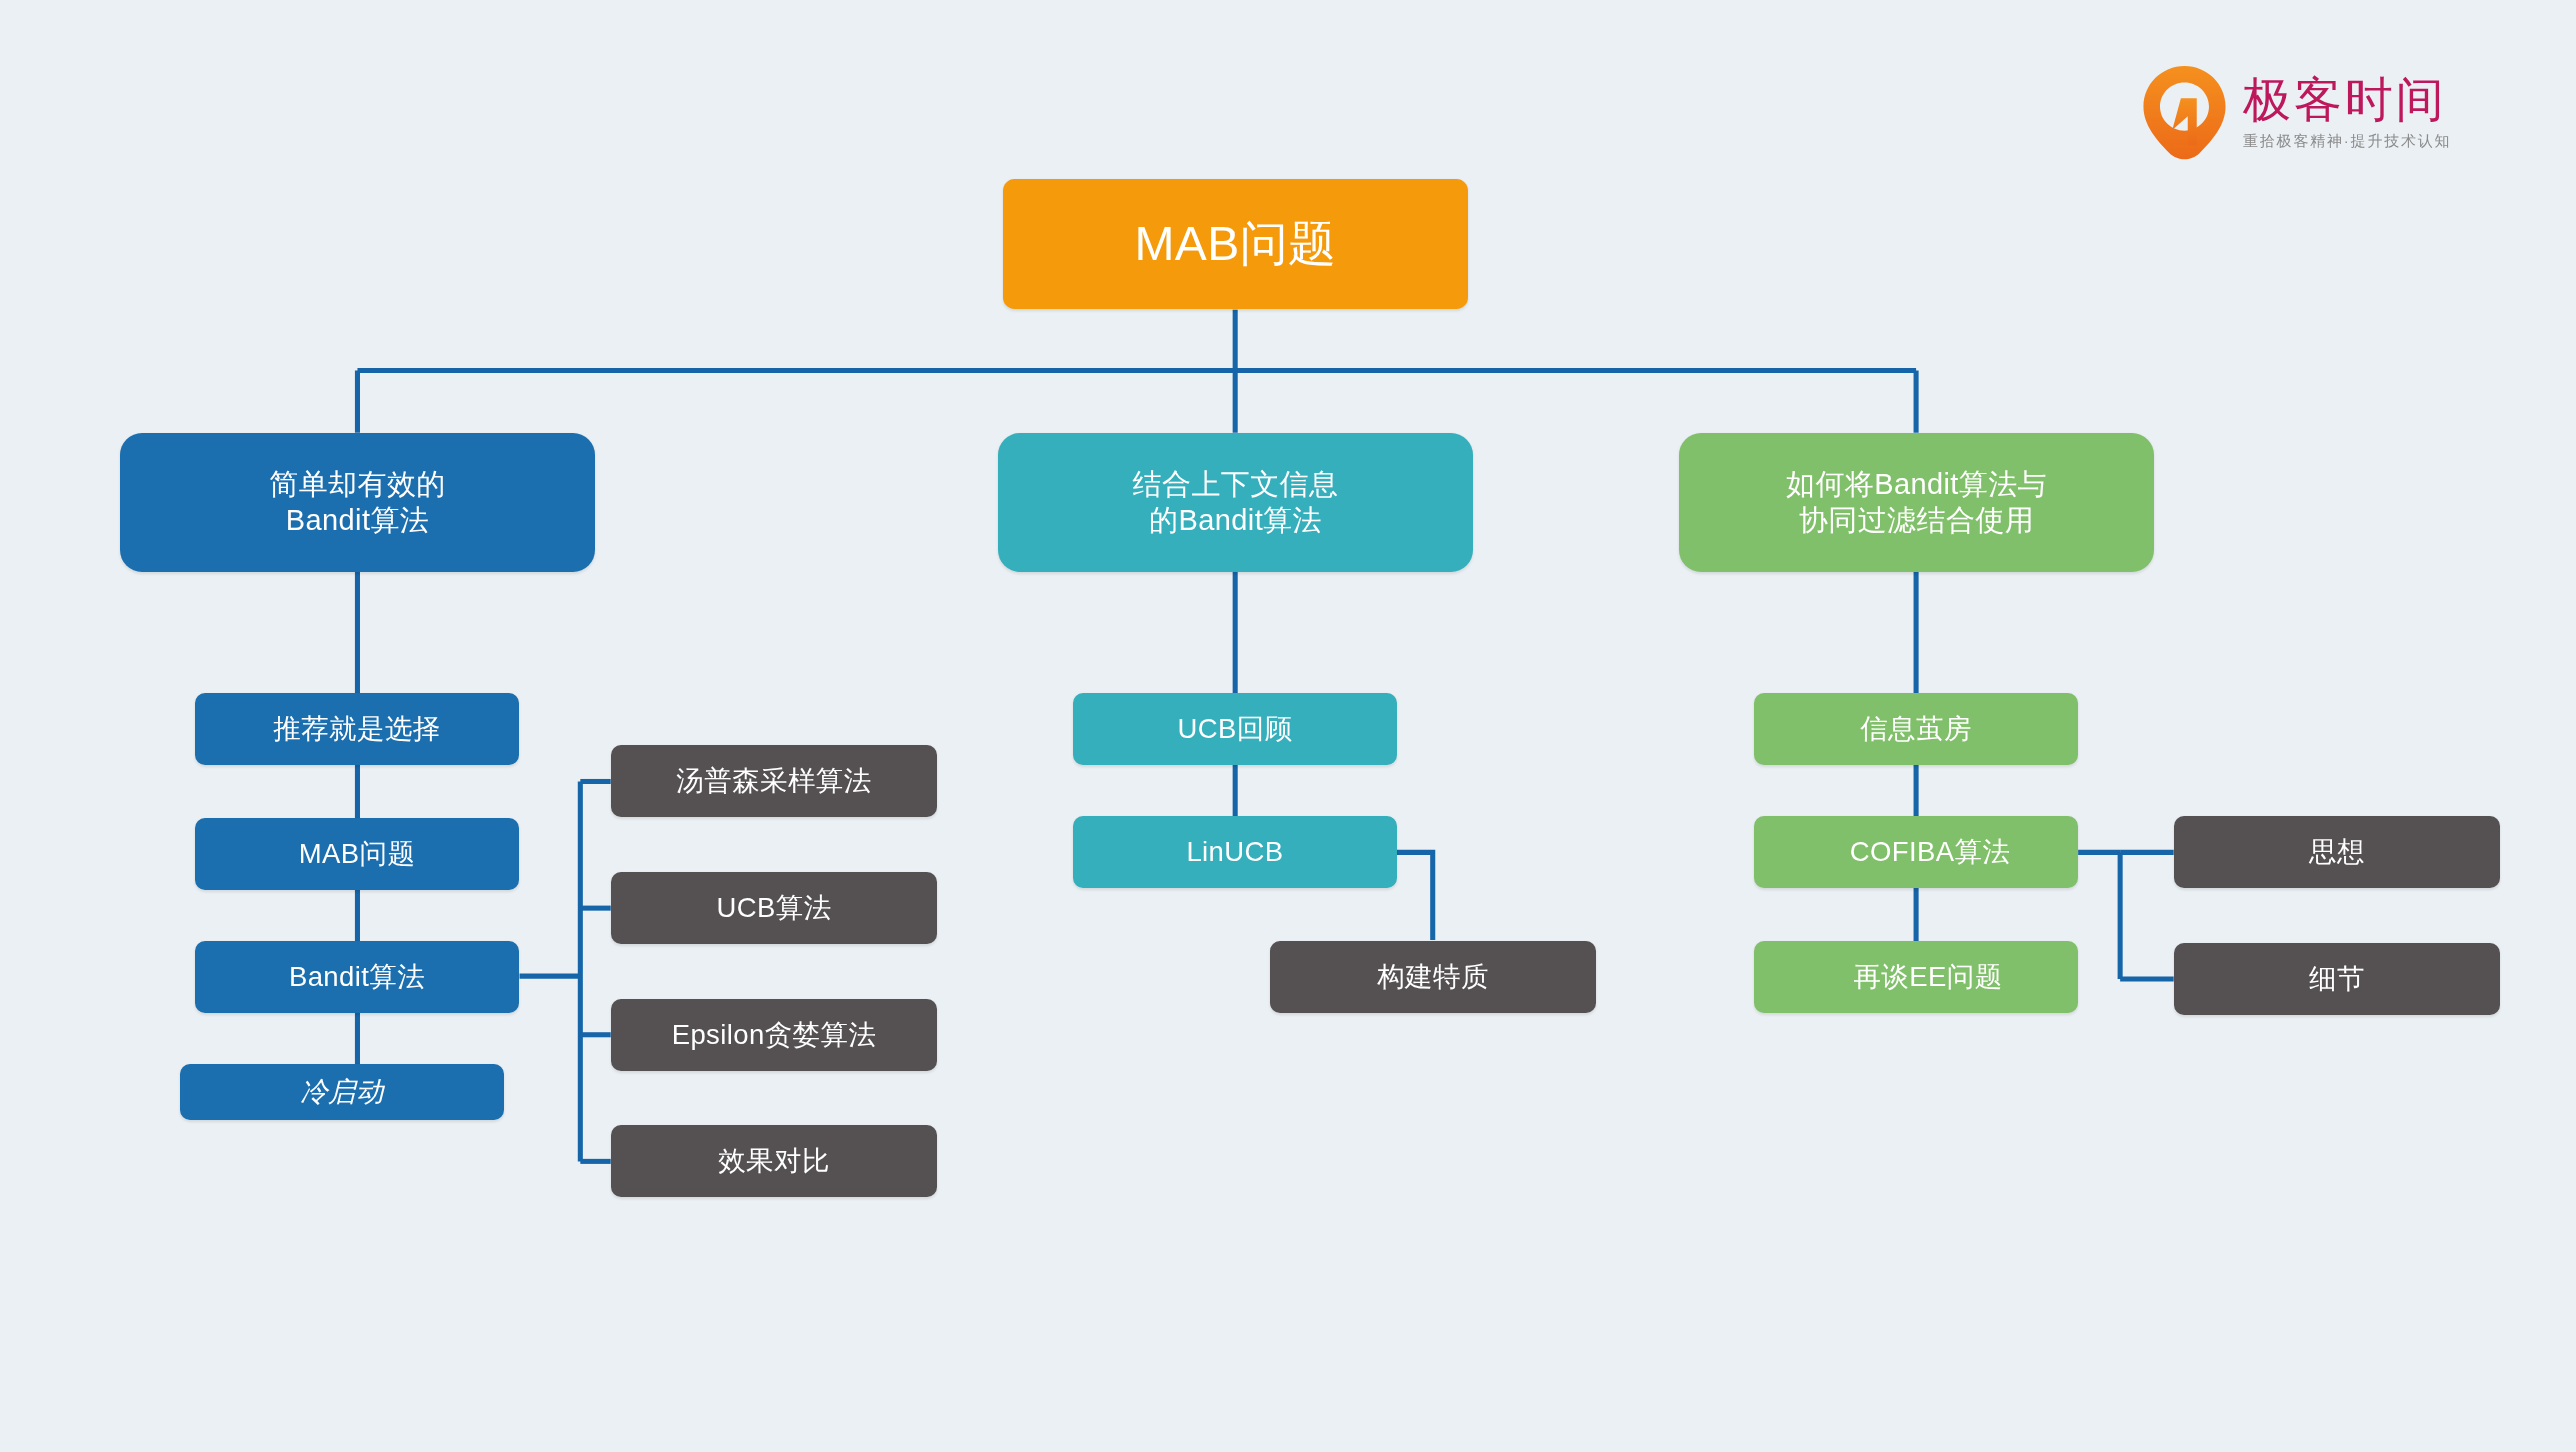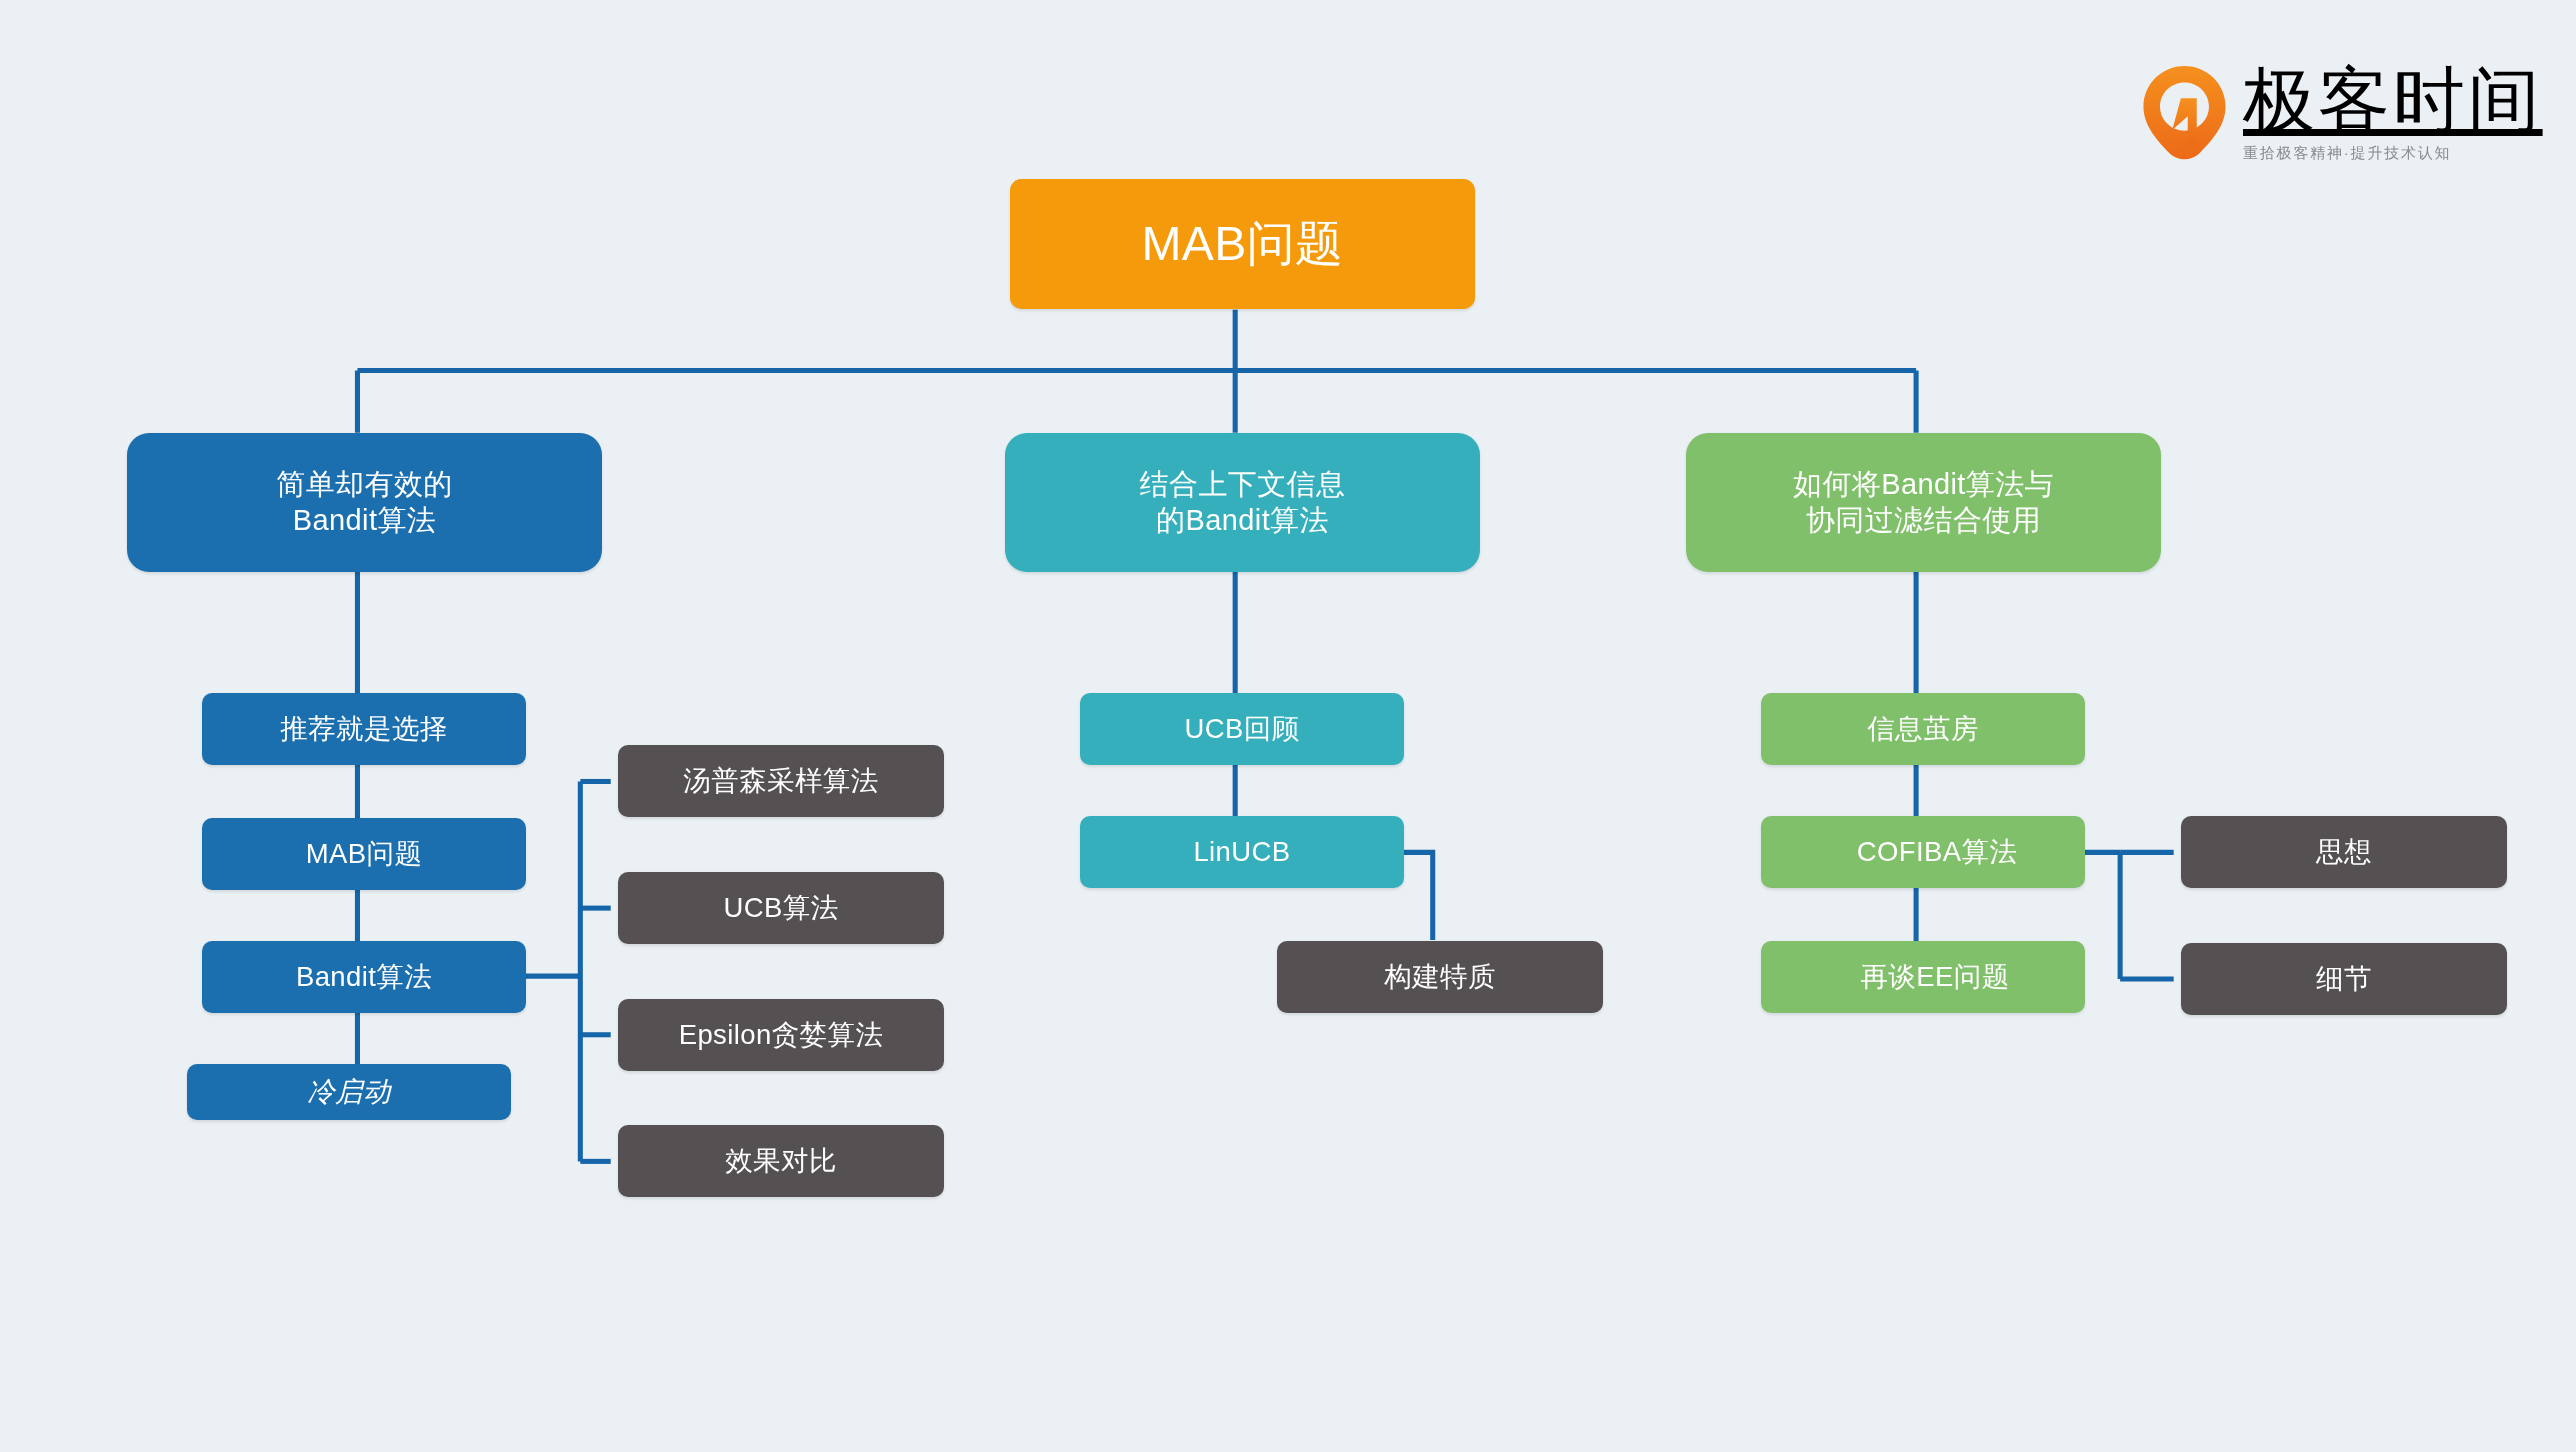--- a/index.html
+++ b/index.html
@@ -34,21 +34,20 @@
     align-items: center;
     justify-content: center;
     text-align: center;
     color: #FFFFFF;
     border-radius: 10px;
     line-height: 1.22;
     letter-spacing: 0.4px;
     white-space: pre-line;
     box-shadow: 0 1.4px 2.9px rgba(0,0,0,0.10);
     font-weight: 400;
-    margin-left: 7px;
   }
 
   .node.root      { background: #F59A0B; border-radius: 11.6px; }
   .node.blue      { background: #1C6FAF; }
   .node.teal      { background: #35AFBC; }
   .node.green     { background: #81C06A; }
   .node.gray      { background: #555152; }
 
   .sz-root  { font-size: 48px; }
   .sz-l2    { font-size: 29px; border-radius: 22px; }
@@ -66,26 +65,25 @@
     height: 96px;
     position: relative;
     flex: none;
   }
   #logo-text-wrap {
     display: flex;
     flex-direction: column;
     justify-content: center;
   }
   #logo-title {
-    font-size: 72px;
-    color: #000000;
+    font-size: 48px;
+    color: #be185d;
     letter-spacing: 2.9px;
     line-height: 1;
     font-weight: 500;
-    text-decoration: underline;
   }
   #logo-tagline {
     font-size: 15px;
     color: #8A8A8A;
     letter-spacing: 1.8px;
     margin-top: 8.7px;
     line-height: 1;
   }
 </style>
 </head>

